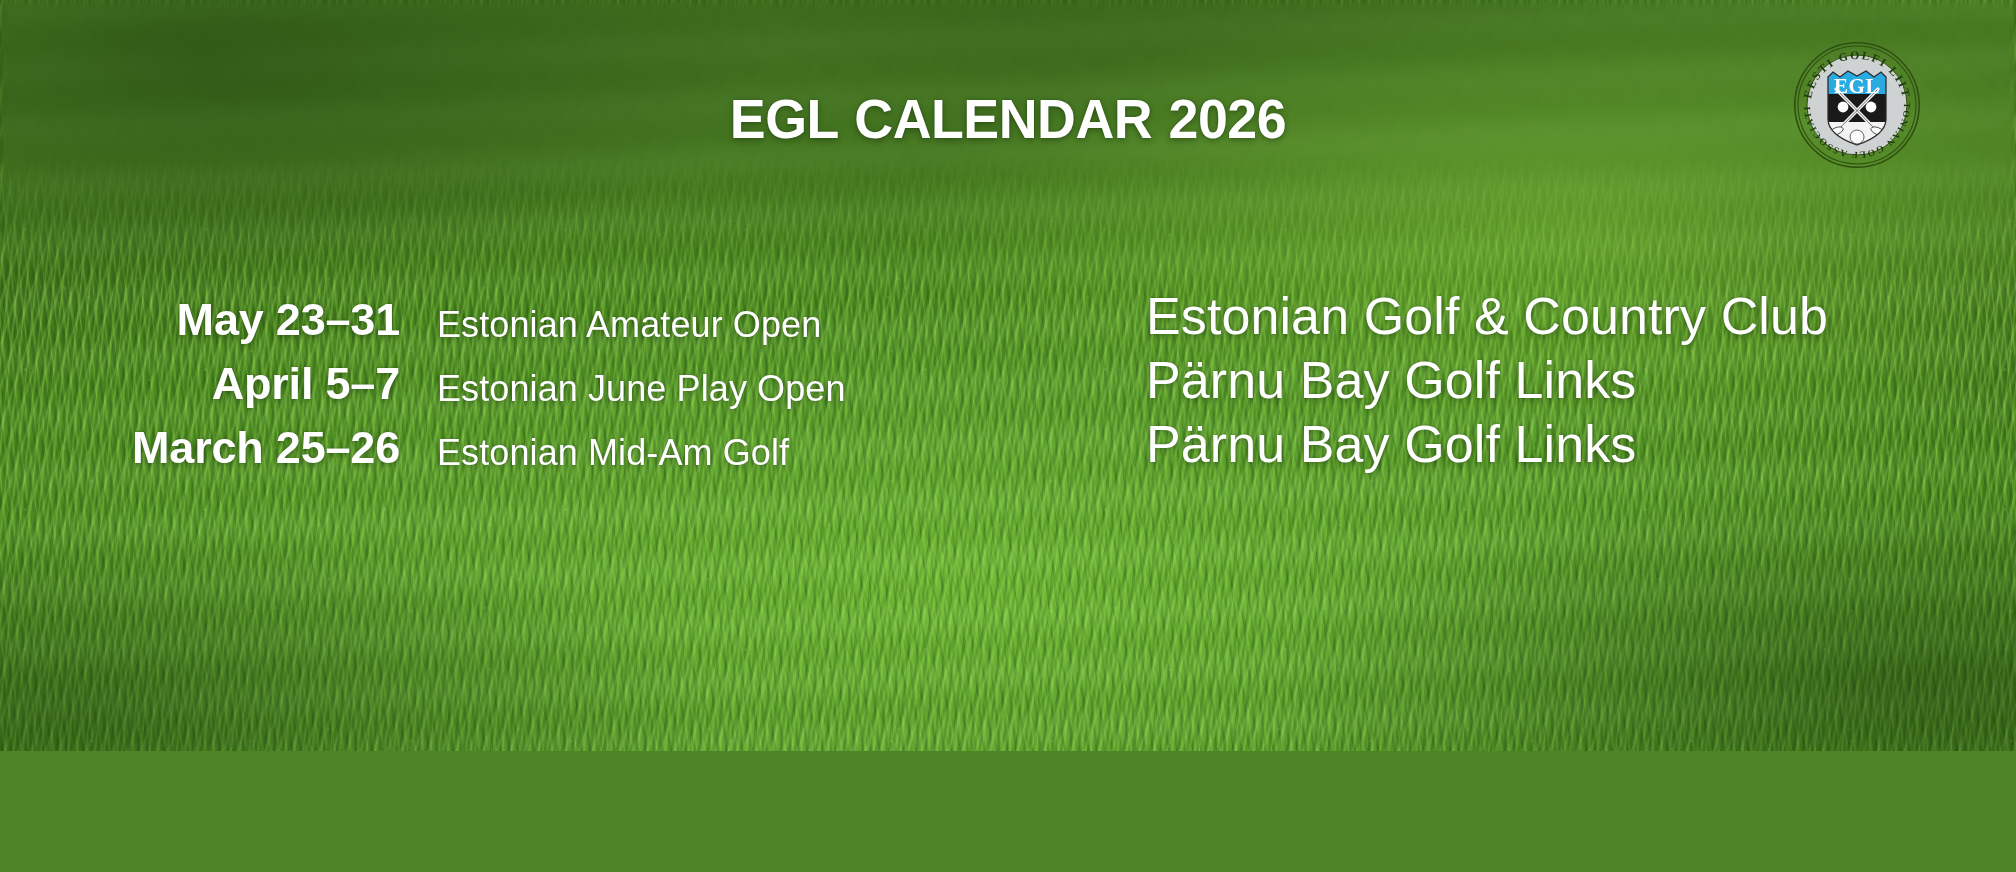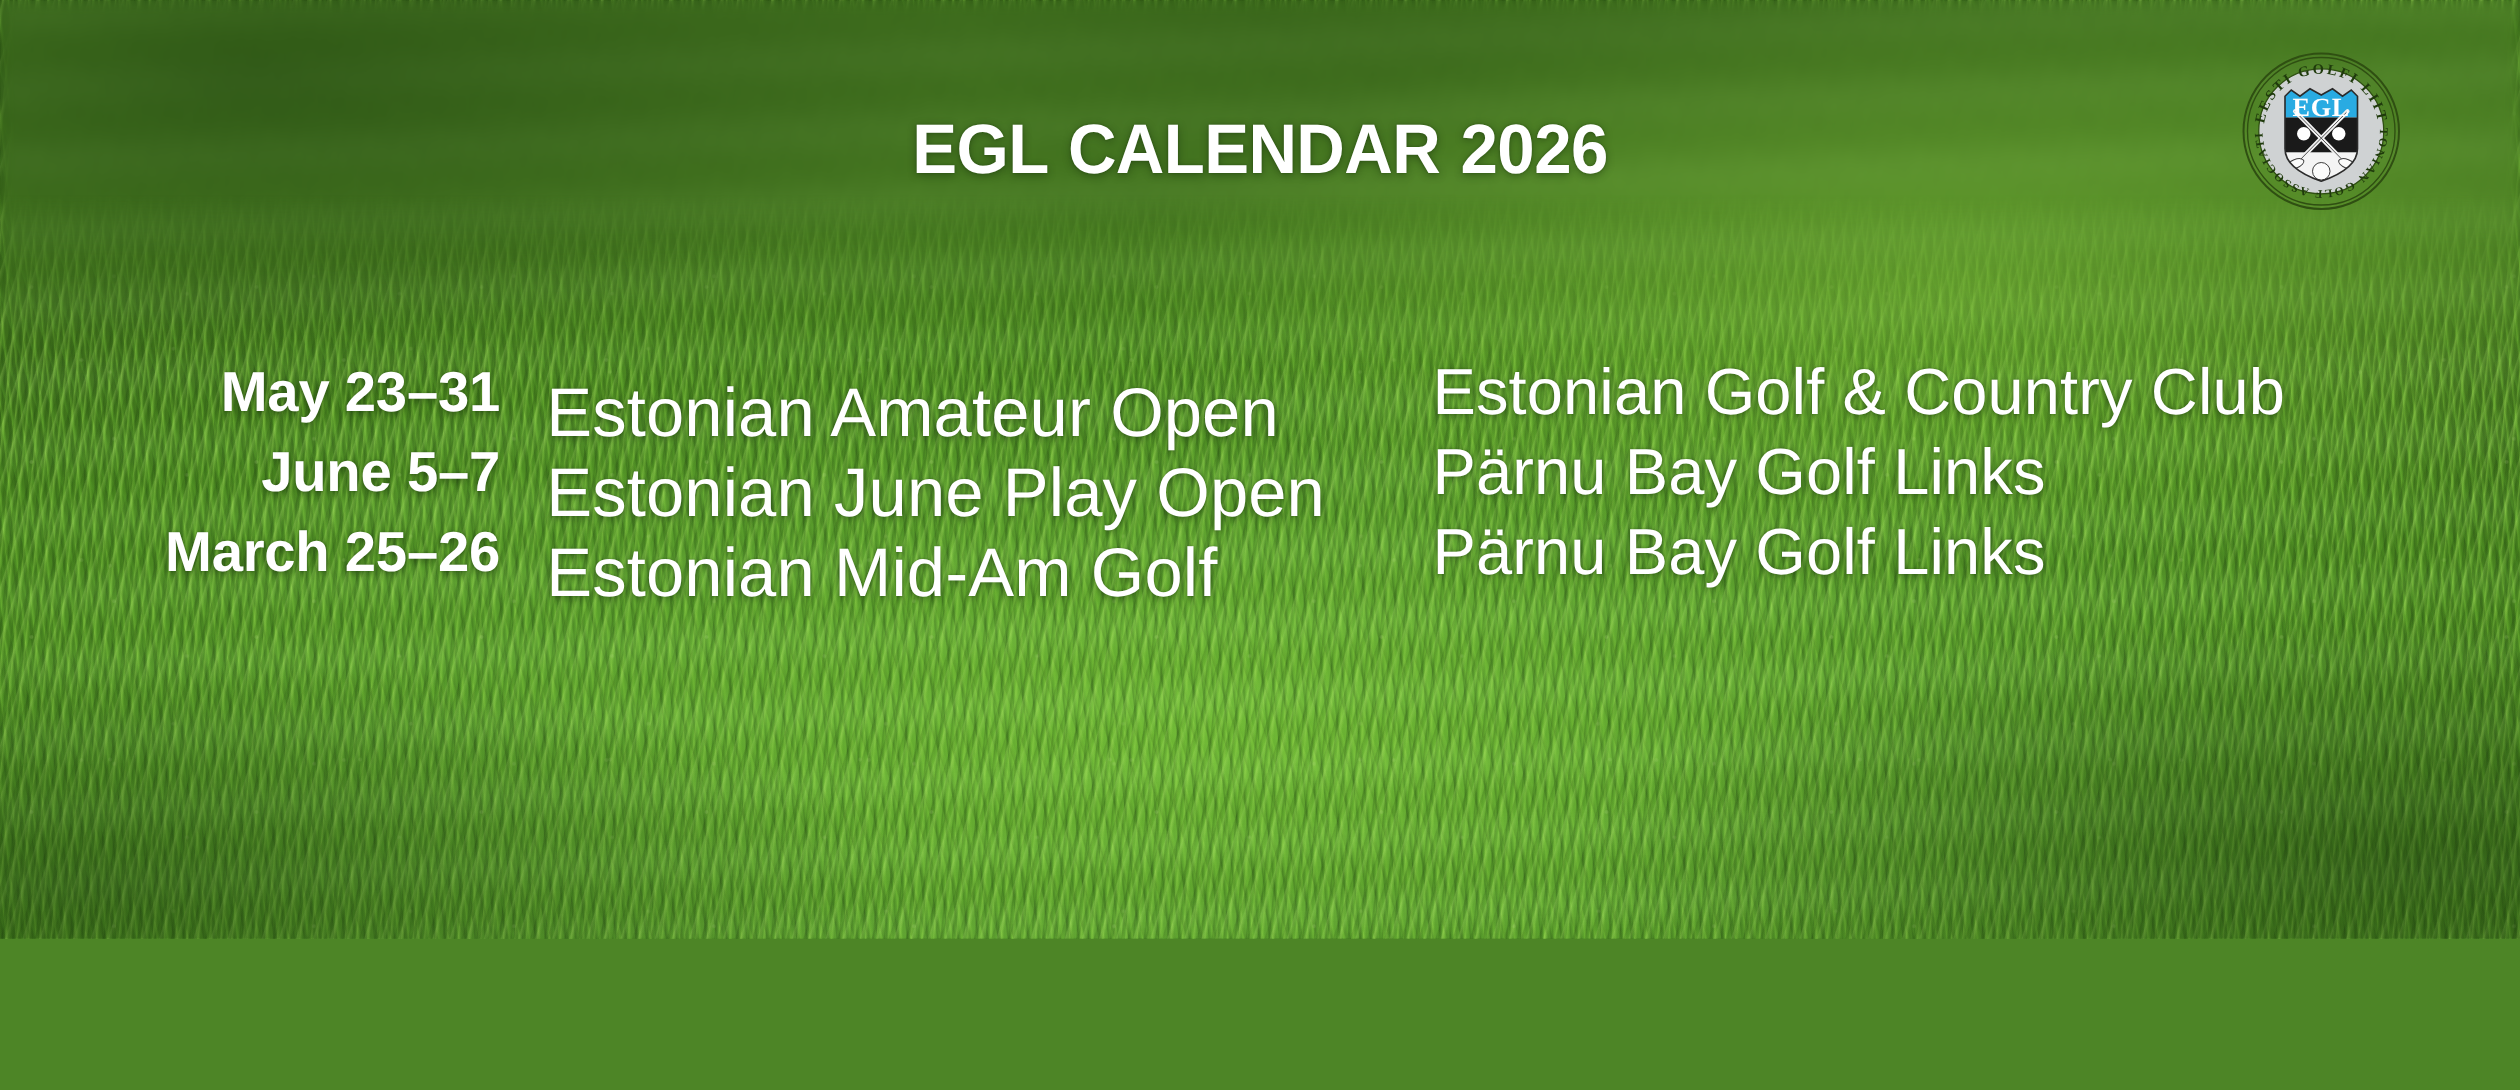--- a/index.html
+++ b/index.html
@@ -117,37 +117,37 @@
   }
 
   .schedule {
     position:absolute;
     left:0;
     top:282px;
     width:2016px;
   }
   .row {
     display:flex;
-    align-items:center;
+    align-items:flex-end;
     height:64px;
     color:#ffffff;
     white-space:nowrap;
   }
   .col-date {
     width:400px;
     text-align:right;
     font-size:45px;
     font-weight:bold;
     letter-spacing:-0.2px;
     text-shadow:0 2px 6px rgba(20,45,8,.45), 0 0 2px rgba(20,45,8,.30);
   }
   .col-event {
     width:746px;
     padding-left:37px;
-    font-size:55px;
+    font-size:36px;
     font-weight:normal;
     letter-spacing:.1px;
     text-shadow:0 2px 6px rgba(20,45,8,.45), 0 0 2px rgba(20,45,8,.30);
     margin-top:32px;
   }
   .col-venue {
     flex:1;
     font-size:52px;
     font-weight:normal;
     letter-spacing:.1px;
@@ -185,21 +185,21 @@
 
     <div class="schedule">
 
       <div class="row">
         <div class="col-date">May 23–31</div>
         <div class="col-event">Estonian Amateur Open</div>
         <div class="col-venue">Estonian Golf &amp; Country Club</div>
       </div>
 
       <div class="row">
-        <div class="col-date">June 5–7</div>
+        <div class="col-date">April 5–7</div>
         <div class="col-event">Estonian June Play Open</div>
         <div class="col-venue">Pärnu Bay Golf Links</div>
       </div>
 
       <div class="row">
         <div class="col-date">March 25–26</div>
         <div class="col-event">Estonian Mid-Am Golf</div>
         <div class="col-venue">Pärnu Bay Golf Links</div>
       </div>
 

